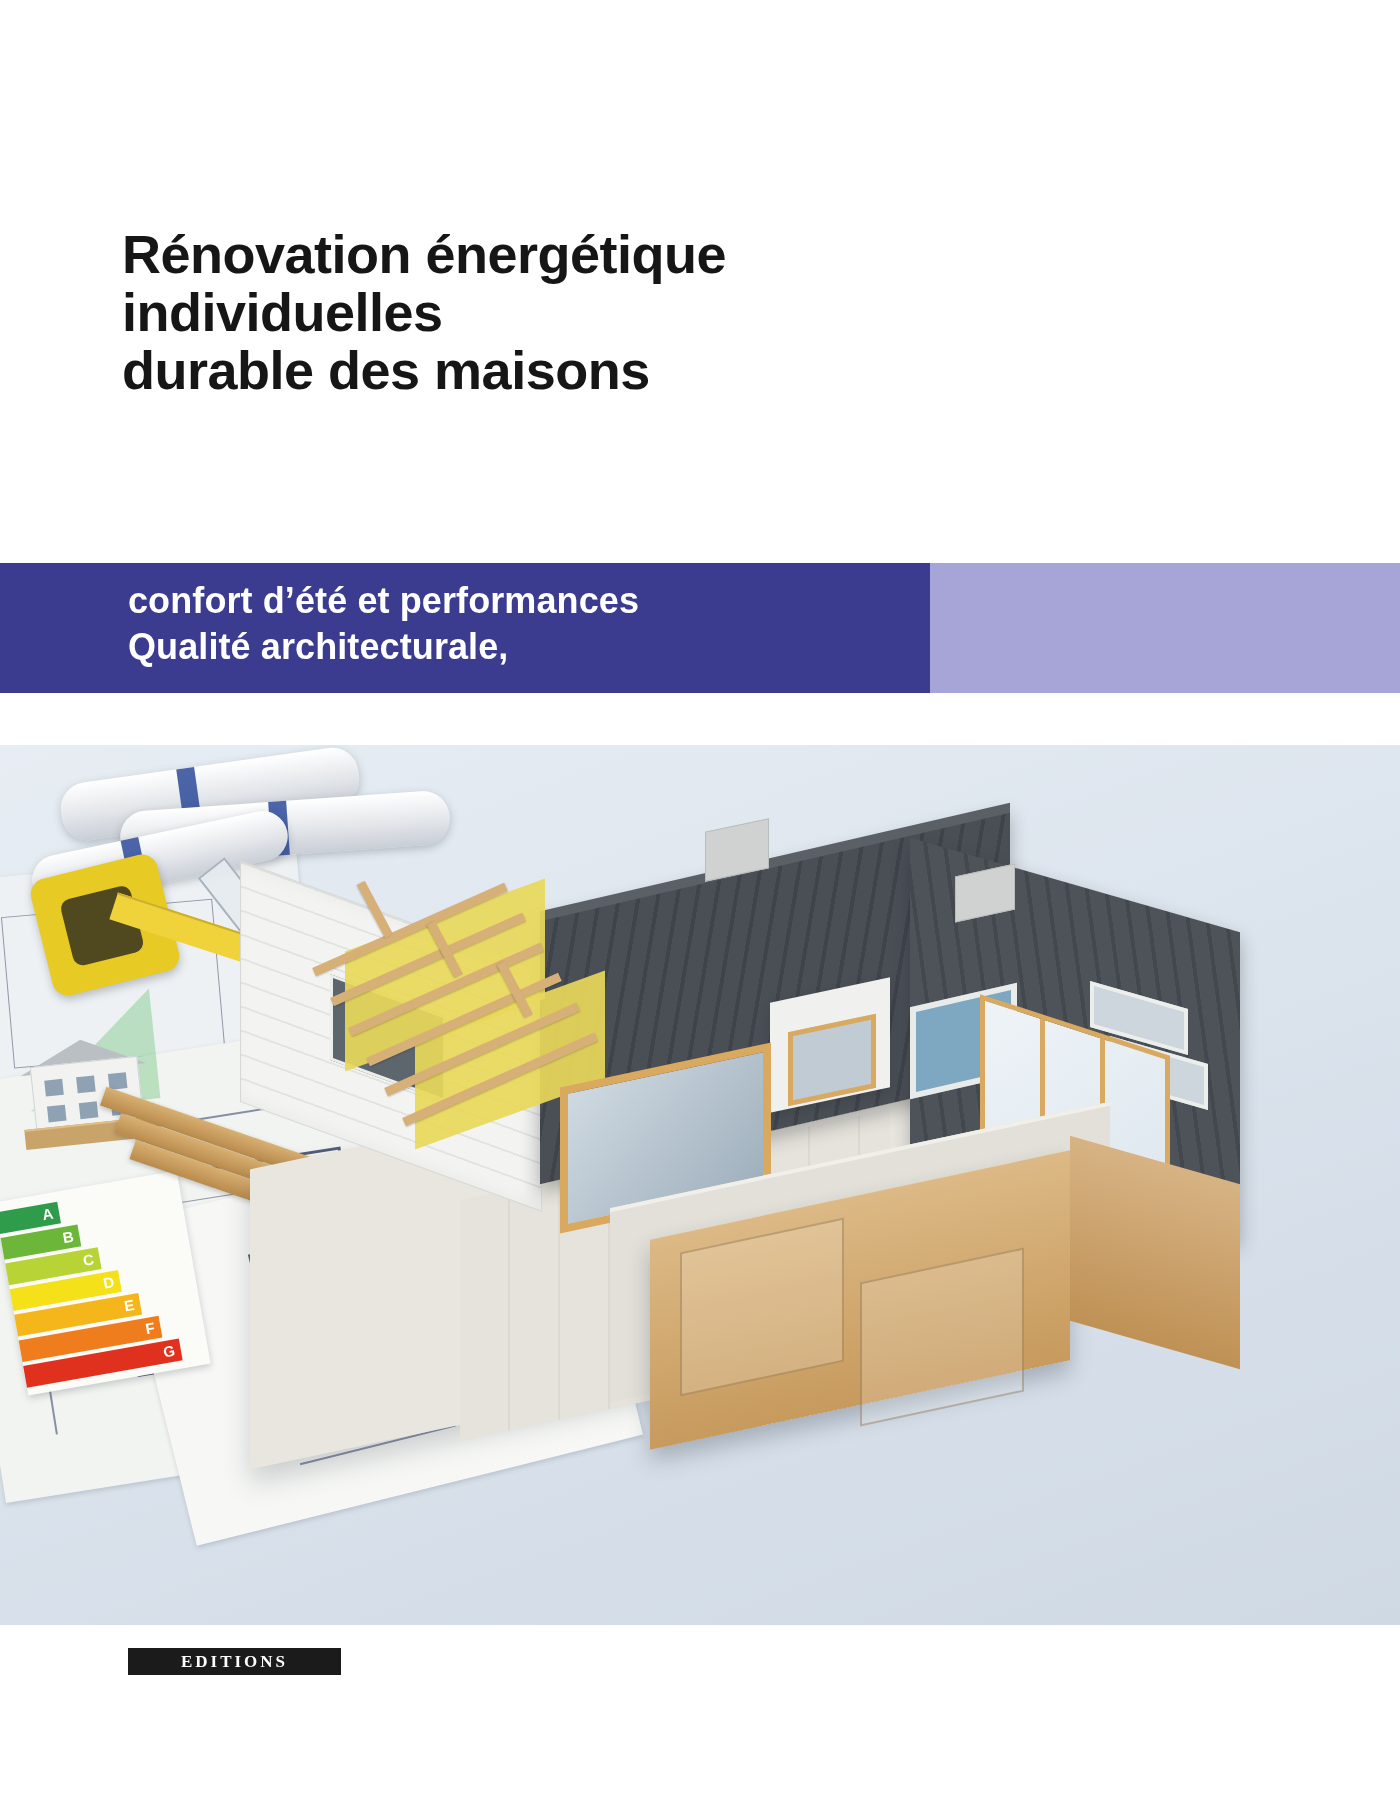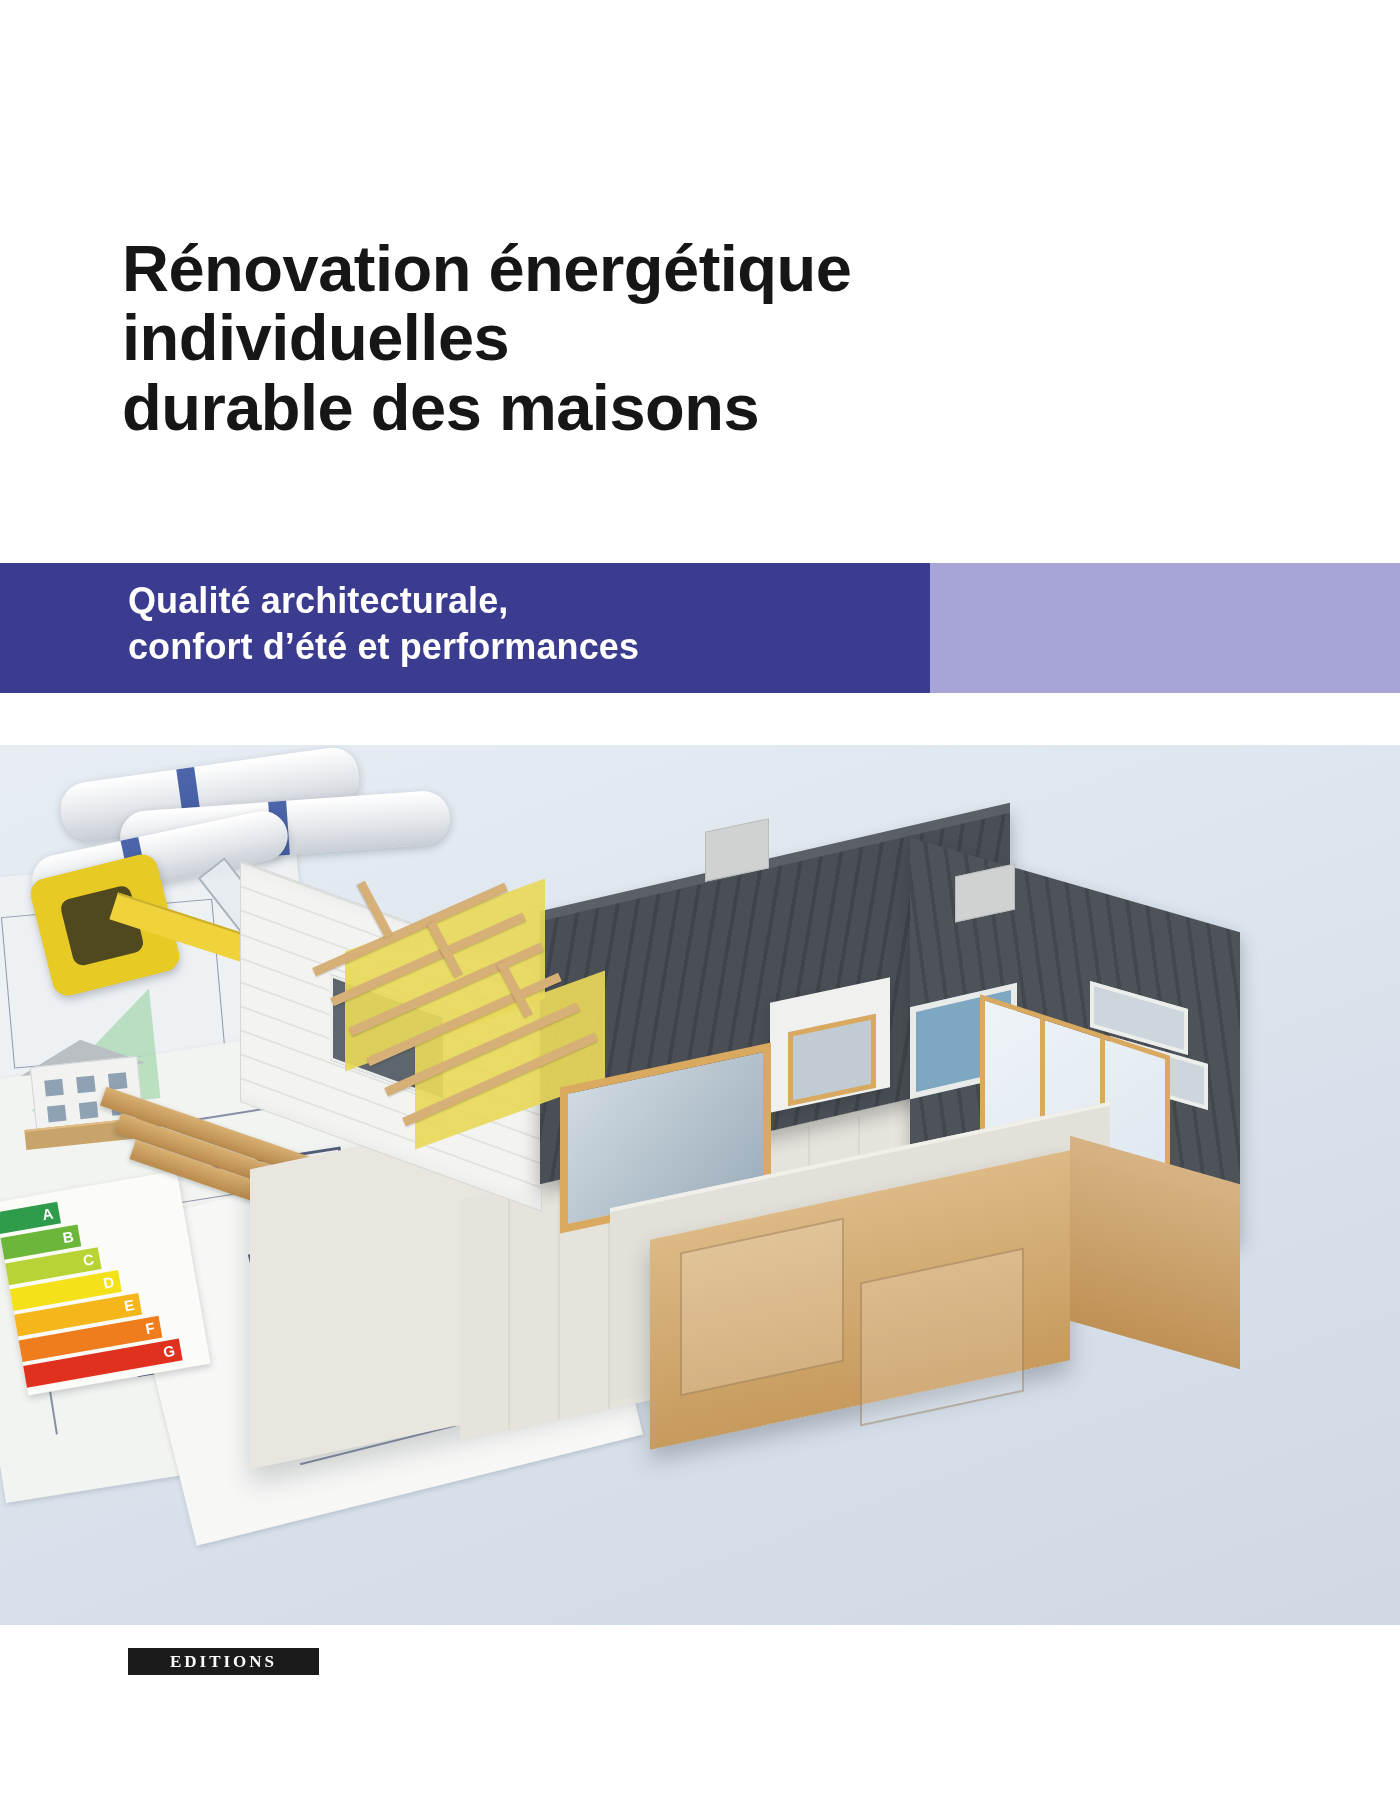--- a/index.html
+++ b/index.html
@@ -41,21 +41,21 @@
   .author.right {
     margin-right: 100px;
   }
 
   
   .title {
     position: absolute;
     top: 190px;
     left: 122px;
     width: 1120px;
-    font-size: 65px;
+    font-size: 54px;
     line-height: 1.07;
     font-weight: 700;
     color: #161616;
     letter-spacing: -0.5px;
   }
   .title .line { display: block; }
 
   
   .band {
     position: absolute;
@@ -449,21 +449,21 @@
     width: 170px; height: 185px;
     background: linear-gradient(180deg,#d7b384,#bf9155);
     transform: skewY(16deg);
   }
 
   
   .logo {
     position: absolute;
     left: 128px;
     top: 1648px;
-    width: 191px;
+    width: 213px;
   }
   .logo-top {
     background: #1b1b1b;
     color: #ffffff;
     font-size: 17px;
     letter-spacing: 3px;
     text-align: center;
     padding: 4px 0 3px;
     font-family: "Liberation Serif", serif;
     font-weight: 700;
@@ -489,22 +489,22 @@
     <span class="line">Rénovation énergétique</span>
     <span class="line">individuelles</span>
     <span class="line">durable des maisons</span>
   </h1>
 
   <div class="band">
     <div class="band-dark"></div>
     <div class="band-light"></div>
   </div>
   <div class="band-text">
+    <span class="line">confort d’été et performances</span>
     <span class="line">Qualité architecturale,</span>
-    <span class="line">confort d’été et performances</span>
   </div>
 
   <div class="photo">
     <div class="photo-inner">
 
       <div class="paper p3">
         <div class="bp-rect thin" style="left:30px;top:40px;width:210px;height:150px;"></div>
         <div class="bp-line" style="left:30px;top:210px;width:250px;height:2px;"></div>
         <div class="bp-line" style="left:30px;top:232px;width:190px;height:2px;"></div>
         <div class="bp-line" style="left:30px;top:254px;width:220px;height:2px;"></div>

